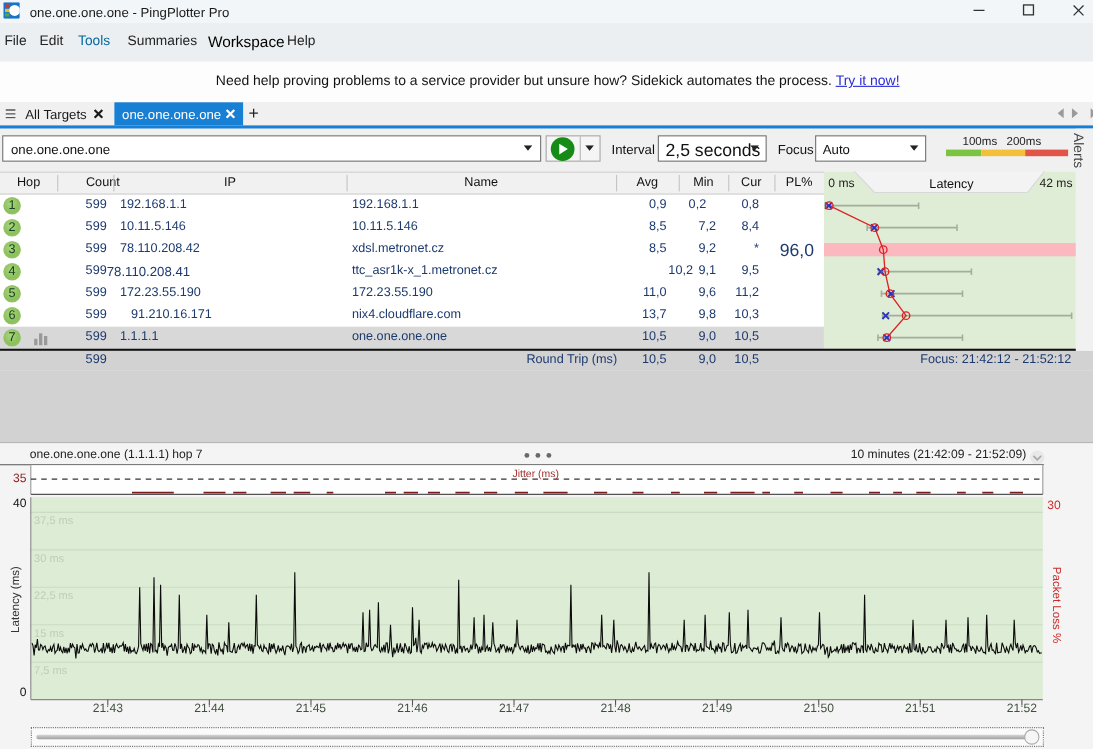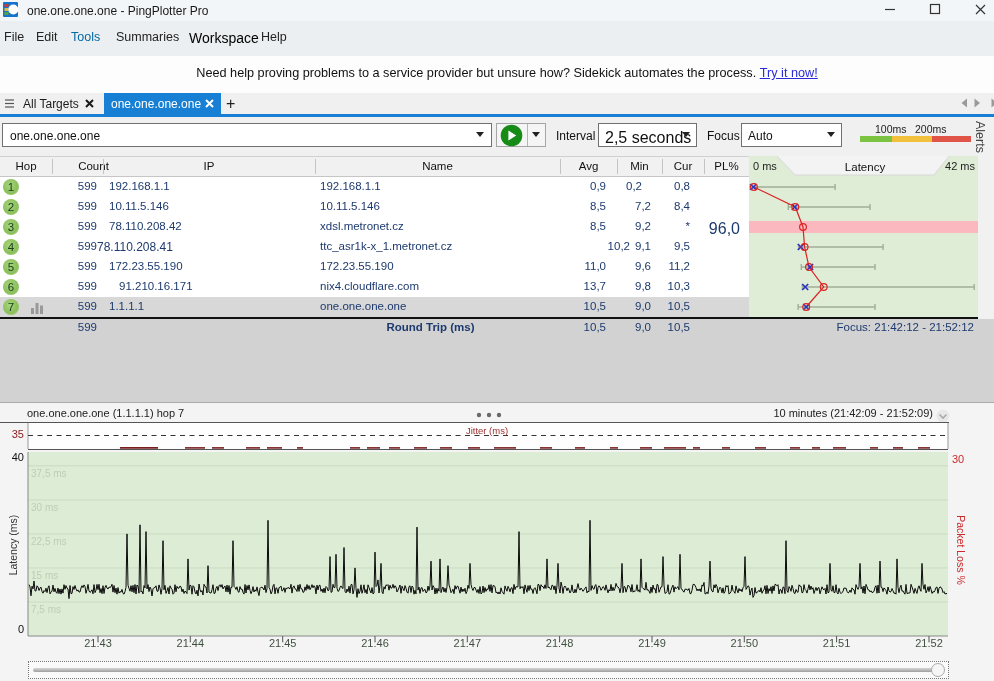--- a/index.html
+++ b/index.html
@@ -215,21 +215,21 @@
       <path d="M 802.2 284 L 808.2 290 M 802.2 290 L 808.2 284" stroke="#2a35c0" stroke-width="1.7" fill="none"></path>
       <circle cx="823.7" cy="287" r="3.4" fill="none" stroke="#dc2323" stroke-width="1.2"></circle>
       <path d="M 803.2 304 L 809.2 310 M 803.2 310 L 809.2 304" stroke="#2a35c0" stroke-width="1.7" fill="none"></path>
       <circle cx="806.2" cy="307" r="3.4" fill="none" stroke="#dc2323" stroke-width="1.2"></circle>
   </g>
 </svg>
 
 <div class="abs" style="left:0;top:317px;width:978px;height:2px;background:#111;"></div>
 <div class="abs" style="left:0;top:319px;width:994px;height:18px;background:#d2d2d2;"></div>
 <div class="abs nv" style="left:52px;top:321px;width:45px;text-align:right;font-size:11.5px;">599</div>
-<div class="abs nv" style="left:300px;top:321px;width:261px;text-align:center;font-size:11.5px;font-weight:bold;">Round Trip (ms)</div>
+<div class="abs nv" style="left:300px;top:321px;width:261px;text-align:right;font-size:11.5px;font-weight:normal;">Round Trip (ms)</div>
 <div class="abs nv" style="left:560px;top:321px;width:46px;text-align:right;font-size:11.5px;">10,5</div>
 <div class="abs nv" style="left:617px;top:321px;width:34px;text-align:right;font-size:11.5px;">9,0</div>
 <div class="abs nv" style="left:662px;top:321px;width:28px;text-align:right;font-size:11.5px;">10,5</div>
 <div class="abs nv" style="left:774px;top:321px;width:200px;text-align:right;font-size:11.5px;">Focus: 21:42:12 - 21:52:12</div>
 
 <div class="abs" style="left:0;top:337px;width:994px;height:65px;background:#d2d2d2;"></div>
 <div class="abs" style="left:0;top:402px;width:994px;height:1px;background:#aaa;"></div>
 
 <div class="abs" style="left:0;top:403px;width:994px;height:278px;background:#f4f4f4;"></div>
 <div class="abs" style="left:476px;top:404px;width:26px;height:6px;">

